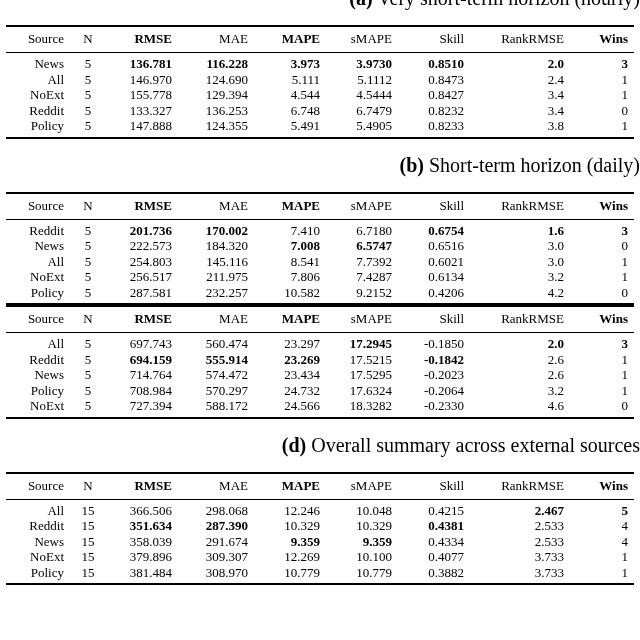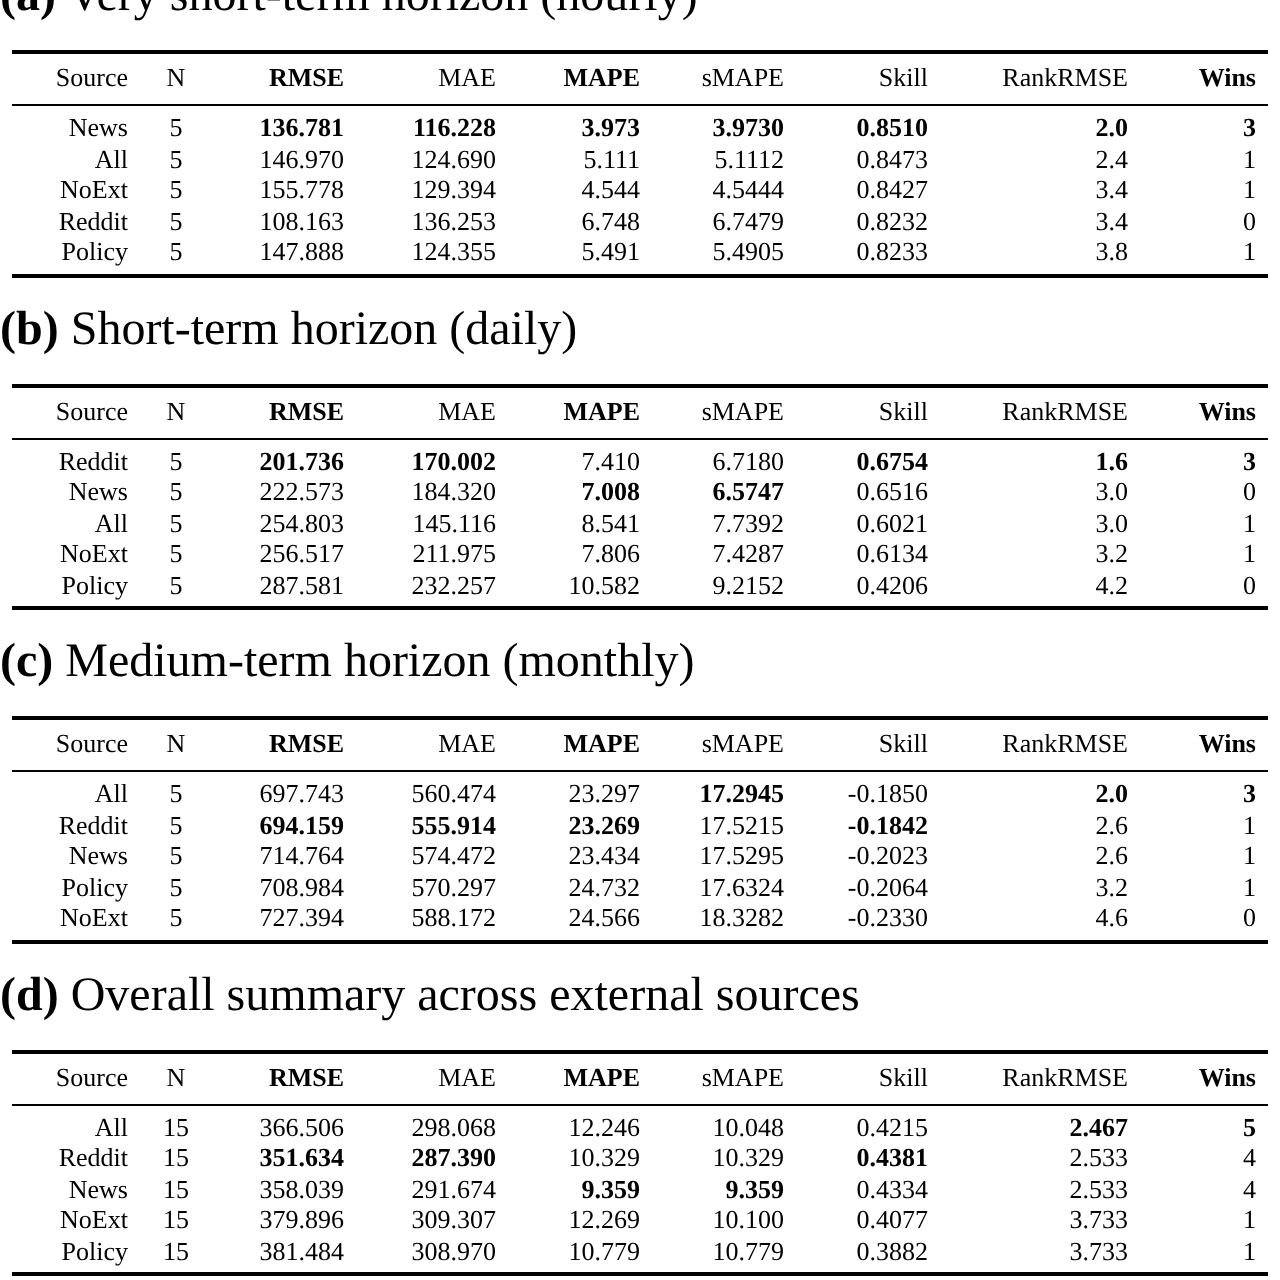--- a/index.html
+++ b/index.html
@@ -10,22 +10,22 @@
   }
   body {
     width: 640px;
     height: 640px;
     overflow: hidden;
     font-family: "Liberation Serif", "DejaVu Serif", serif;
   }
   #tables-root { width: 640px; }
 
   .caption {
-    text-align: left;
-    font-size: 24px;
+    text-align: right;
+    font-size: 20px;
     line-height: 30px;
     margin: 11px 0 12px 0;
     white-space: nowrap;
   }
   
   section.table-block:first-child .caption { margin-top: -17px; }
   .cap-label { font-weight: bold; }
 
   table.results {
     width: 628px;
@@ -130,21 +130,21 @@
             <td class="al-right">129.394</td>
             <td class="al-right">4.544</td>
             <td class="al-right">4.5444</td>
             <td class="al-right">0.8427</td>
             <td class="al-right">3.4</td>
             <td class="al-right">1</td>
           </tr>
           <tr>
             <td class="al-left">Reddit</td>
             <td class="al-center">5</td>
-            <td class="al-right">108.163</td>
+            <td class="al-right">133.327</td>
             <td class="al-right">136.253</td>
             <td class="al-right">6.748</td>
             <td class="al-right">6.7479</td>
             <td class="al-right">0.8232</td>
             <td class="al-right">3.4</td>
             <td class="al-right">0</td>
           </tr>
           <tr>
             <td class="al-left">Policy</td>
             <td class="al-center">5</td>
@@ -243,23 +243,20 @@
             <td class="al-right">9.2152</td>
             <td class="al-right">0.4206</td>
             <td class="al-right">4.2</td>
             <td class="al-right">0</td>
           </tr>
         </tbody>
     </table>
   </section>
 
   <section class="table-block">
-    <div class="caption">
-      <span class="cap-label">(c)</span><span> </span><span class="cap-text">Medium-term horizon (monthly)</span>
-    </div>
     <table class="results">
       <colgroup>
         <col class="c-source">
           <col class="c-n">
           <col class="c-rmse">
           <col class="c-mae">
         <col class="c-mape">
           <col class="c-smape">
           <col class="c-skill">
           <col class="c-rankrmse">

